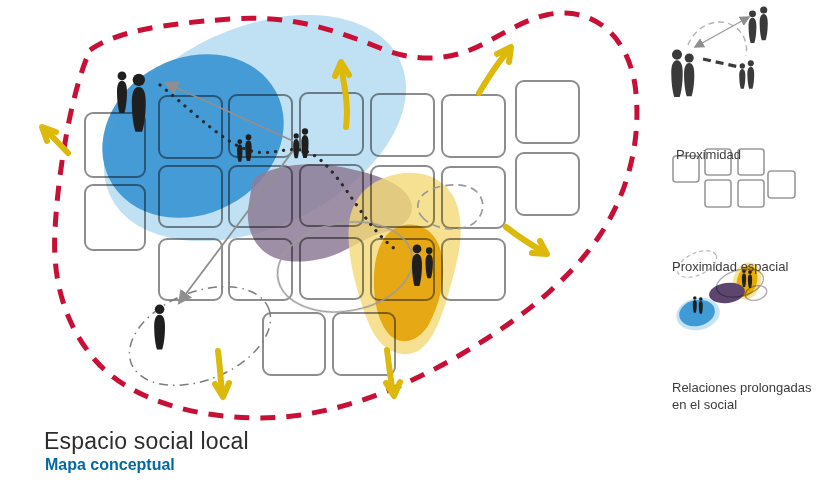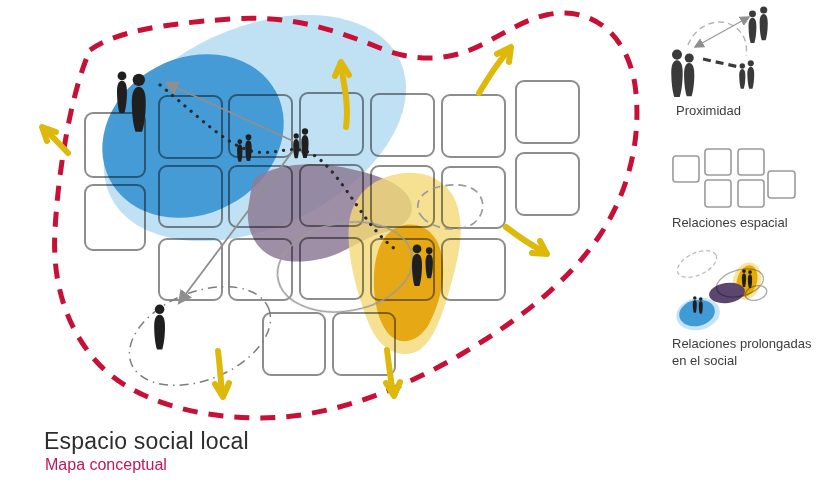--- a/index.html
+++ b/index.html
@@ -2,22 +2,22 @@
 <html><head>
 <meta charset="utf-8">
 <style>
   html,body{margin:0;padding:0;background:#ffffff;}
   body{width:840px;height:485px;position:relative;overflow:hidden;
        font-family:"Liberation Sans", sans-serif;}
   #stage{position:absolute;inset:0;}
   svg{position:absolute;left:0;top:0;}
   .label{position:absolute;color:#3a3a3a;}
   #main-title{left:44px;top:428px;font-size:23px;color:#2d2d2d;letter-spacing:.2px;text-align:center;}
-  #sub-title{left:45px;top:456px;font-size:16px;color:#be185d;}
-  .legend-label{font-size:13px;color:#3c3c3c;}
+  #sub-title{left:45px;top:456px;font-size:16px;color:#0369a1;font-weight:bold;}
+  .legend-label{font-size:13px;color:#3c3c3c;margin-top:44px;}
   #legend-label-proximidad{left:676px;top:103px;}
   #legend-label-estrechez{left:672px;top:215px;}
   #legend-label-relaciones{left:672px;top:336px;width:152px;line-height:1.3;}
 </style>
 </head>
 <body>
 
 <div id="stage">
 <svg width="840" height="485" viewBox="0 0 840 485">
   <defs>
@@ -163,15 +163,15 @@
       <use href="#person-shape" transform="translate(747,270) scale(0.30)"></use>
       <use href="#person-shape" transform="translate(692,296) scale(0.28)"></use>
       <use href="#person-shape" transform="translate(698,297) scale(0.28)"></use>
     </g>
   </g>
 </svg>
 
 <div class="label" id="main-title">Espacio social local</div>
 <div class="label" id="sub-title">Mapa conceptual</div>
 <div class="label legend-label" id="legend-label-proximidad">Proximidad</div>
-<div class="label legend-label" id="legend-label-estrechez">Relaciones espacial</div>
+<div class="label legend-label" id="legend-label-estrechez">Proximidad espacial</div>
 <div class="label legend-label" id="legend-label-relaciones">Relaciones prolongadas en el social</div>
 </div>
 
 </body></html>

